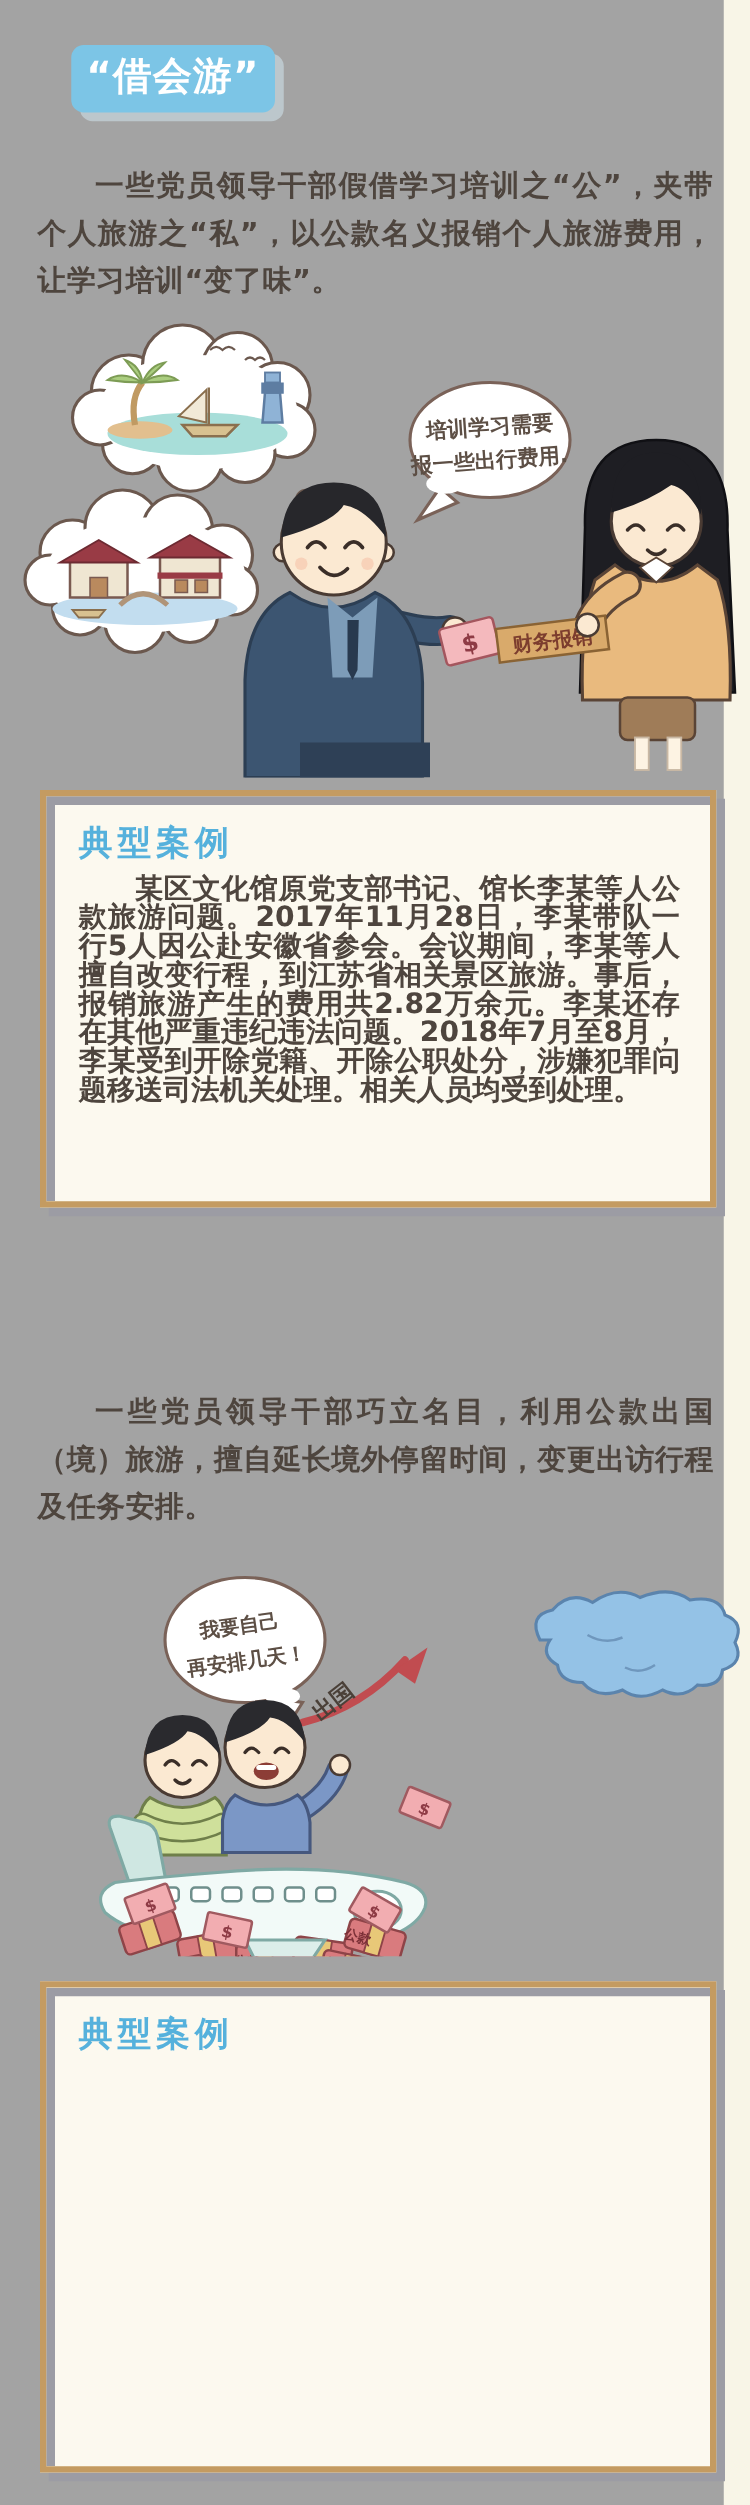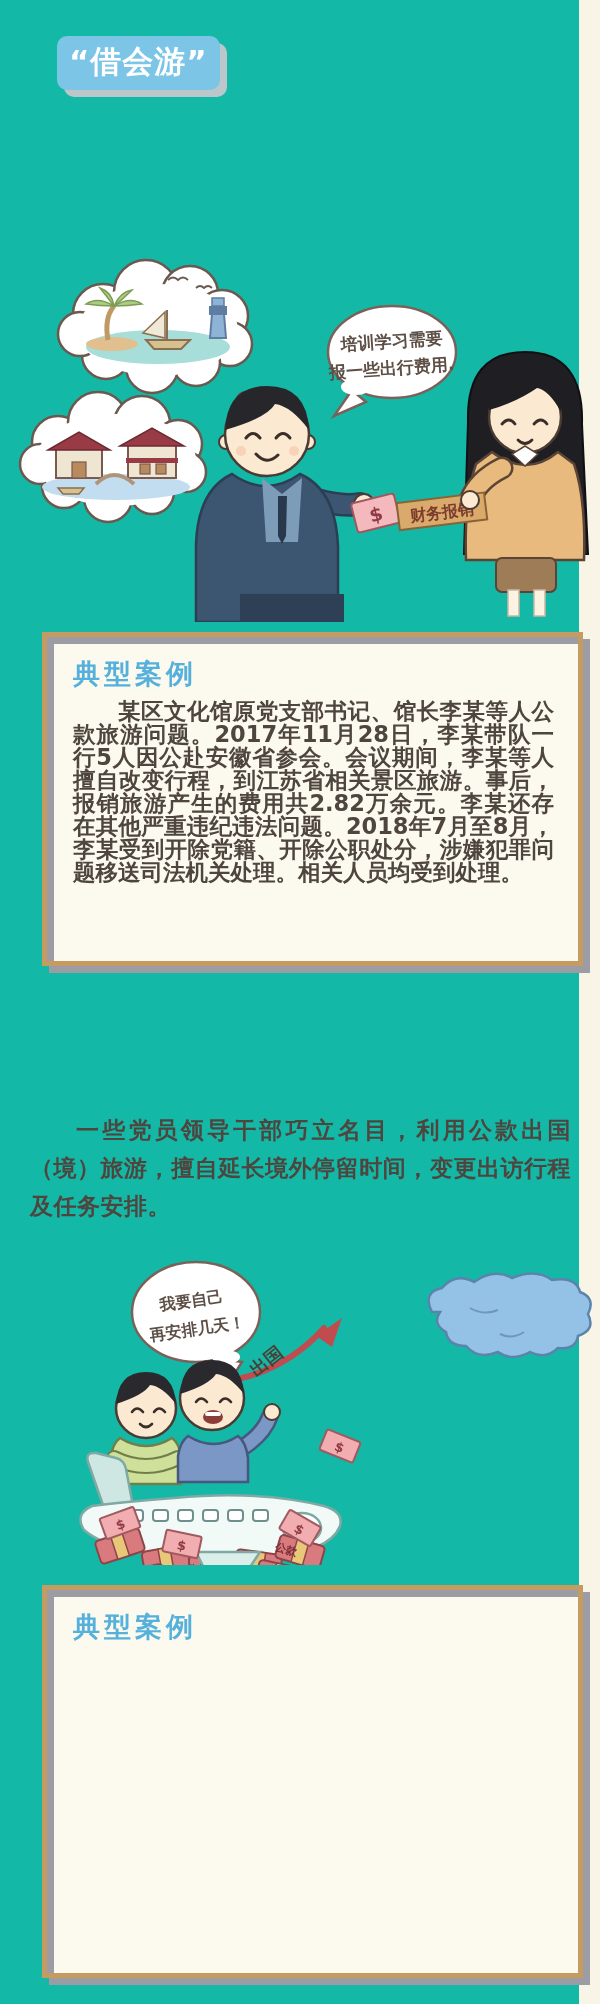--- a/index.html
+++ b/index.html
@@ -3,21 +3,21 @@
 <meta charset="utf-8">
 <style>
   * { box-sizing: border-box; }
   html, body { margin: 0; padding: 0; }
   body {
     width: 600px; height: 2004px;
     background: #f8f5e7;
     overflow: hidden;
     font-family: "DejaVu Sans", "Liberation Sans", sans-serif;
   }
-  .page { position: relative; width: 579px; height: 2004px; background: #14b8a6; padding-left: 44px; }
+  .page { position: relative; width: 579px; height: 2004px; background: #a3a3a3; padding-left: 44px; }
 
   .badge {
     position: absolute; left: 57px;
     background: #7cc5e6;
     color: #ffffff;
     font-size: 31px; font-weight: bold; letter-spacing: 1px;
     line-height: 1.25;
     padding: 6px 12px 9px;
     border-radius: 10px;
     box-shadow: 7px 7px 0 #bcc7cc;
@@ -32,21 +32,21 @@
     text-align: justify; text-indent: 2em;
   }
   .intro-1 { top: 130px; }
   .intro-2 { top: 1111px; }
 
   .illu { position: absolute; left: 0; display: block; }
   .illu-1 { top: 252px; }
   .illu-2 { top: 1250px; }
 
   .case-box {
-    position: absolute; left: 42px; width: 541px;
+    position: absolute; left: 32px; width: 541px;
     background: #fcf9ef;
     border: 5px solid #c49b61;
     box-shadow: 7px 7px 0 #9c9ca4, inset 7px 7px 0 #9c9ca4;
     padding: 19px 24px 12px 26px;
     overflow: hidden;
   }
   .box-1 { top: 632px; height: 334px; }
   .box-2 { top: 1585px; height: 393px; }
   .case-title {
     color: #55b1dc; font-size: 27px; font-weight: bold;
@@ -59,20 +59,21 @@
 
   svg text { font-family: "DejaVu Sans", "Liberation Sans", sans-serif; font-weight: bold; }
 </style>
 </head>
 <body>
 
 <div class="page">
 
   <div class="badge badge-1">“借会游”</div>
 
+  <p class="intro intro-1">一些党员领导干部假借学习培训之“公”，夹带个人旅游之“私”，以公款名义报销个人旅游费用，让学习培训“变了味”。</p>
 
   <svg class="illu illu-1" width="600" height="370" viewBox="0 0 600 370">
 
     <g>
       <g fill="#ffffff" stroke="#6b584e" stroke-width="2.5">
         <circle cx="103" cy="62" r="30"></circle>
           <circle cx="146" cy="40" r="32"></circle>
         <circle cx="190" cy="42" r="28"></circle>
           <circle cx="222" cy="64" r="26"></circle>
         <circle cx="230" cy="92" r="22"></circle>

